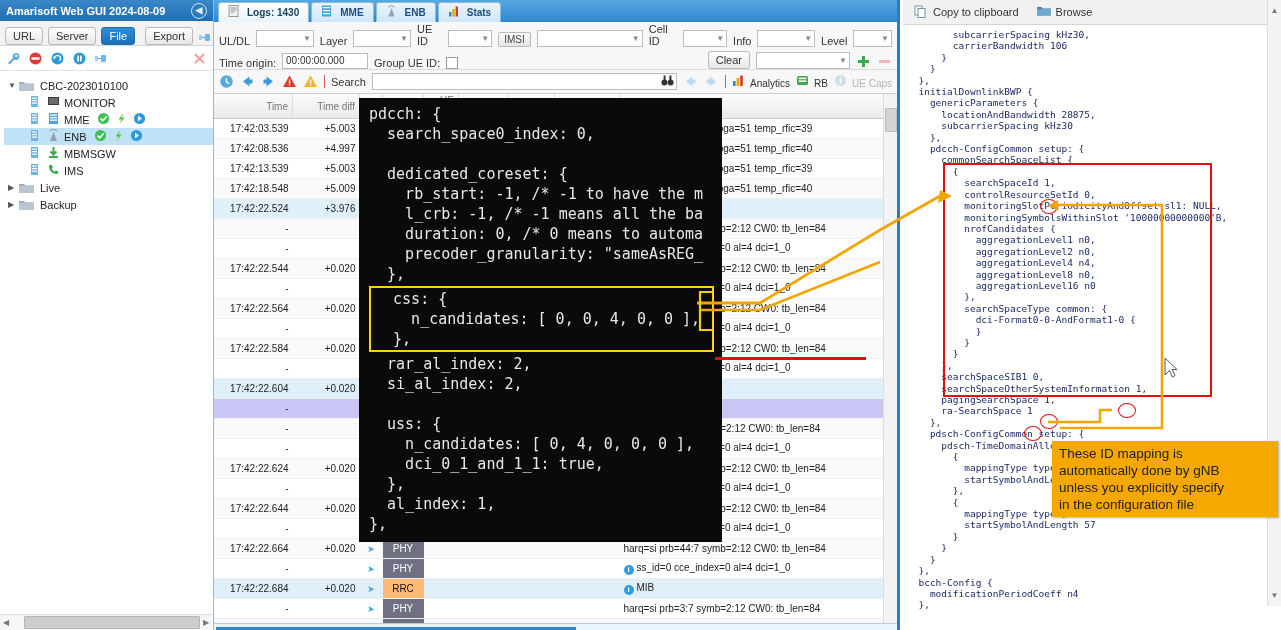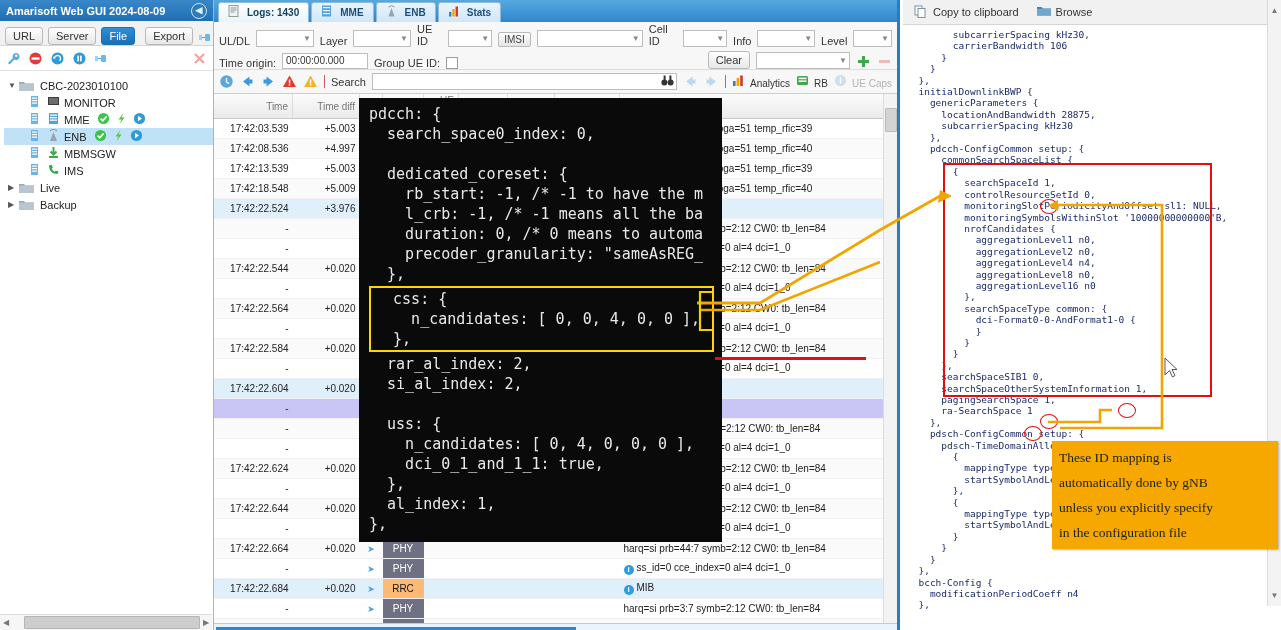--- a/index.html
+++ b/index.html
@@ -89,22 +89,22 @@
   
   .right{position:absolute;left:903px;top:0;width:378px;height:630px;background:#fff;box-sizing:border-box;}
   .rtop{height:24px;background:#f1f1f1;border-bottom:1px solid #d5d5d5;display:flex;align-items:center;gap:8px;padding:0 6px;}
   .rbtn{display:flex;align-items:center;gap:4px;font-size:11px;color:#333;border:1px solid transparent;padding:1px 4px;}
   .asn{position:relative;height:606px;overflow:hidden;font-family:"DejaVu Sans Mono", monospace;font-size:9.5px;line-height:11.4px;color:#1b2a6b;white-space:pre;padding:4px 0 0 4px;box-sizing:border-box;}
   .rvscroll{position:absolute;right:0;top:0;width:13px;height:606px;background:#f3f3f3;border-left:1px solid #dcdcdc;}
   .rvscroll .ar{position:absolute;left:2px;width:9px;text-align:center;color:#777;font-size:8px;}
   .redbox{position:absolute;border:2px solid #e01010;z-index:55;}
   .redline{position:absolute;height:3px;background:#e01010;z-index:56;}
   .circ{position:absolute;border:1.5px solid #e01010;border-radius:50%;z-index:57;}
-  .callout{position:absolute;background:#f6a800;color:#222;font-size:13.5px;line-height:25px;
-    padding:4px 7px;z-index:70;font-family:Liberation Serif, serif;box-shadow:1px 1px 2px rgba(0,0,0,.3);}
+  .callout{position:absolute;background:#f6a800;color:#222;font-size:13.5px;line-height:17px;
+    padding:4px 7px;z-index:70;font-family:Liberation Sans, sans-serif;box-shadow:1px 1px 2px rgba(0,0,0,.3);}
   svg.overlay{position:absolute;left:0;top:0;width:1281px;height:630px;z-index:58;pointer-events:none;}
 </style>
 </head>
 <body>
 
 <div class="app">
 
   <div class="left-panel">
     <div class="left-title">
       <span class="t">Amarisoft Web GUI 2024-08-09</span>

